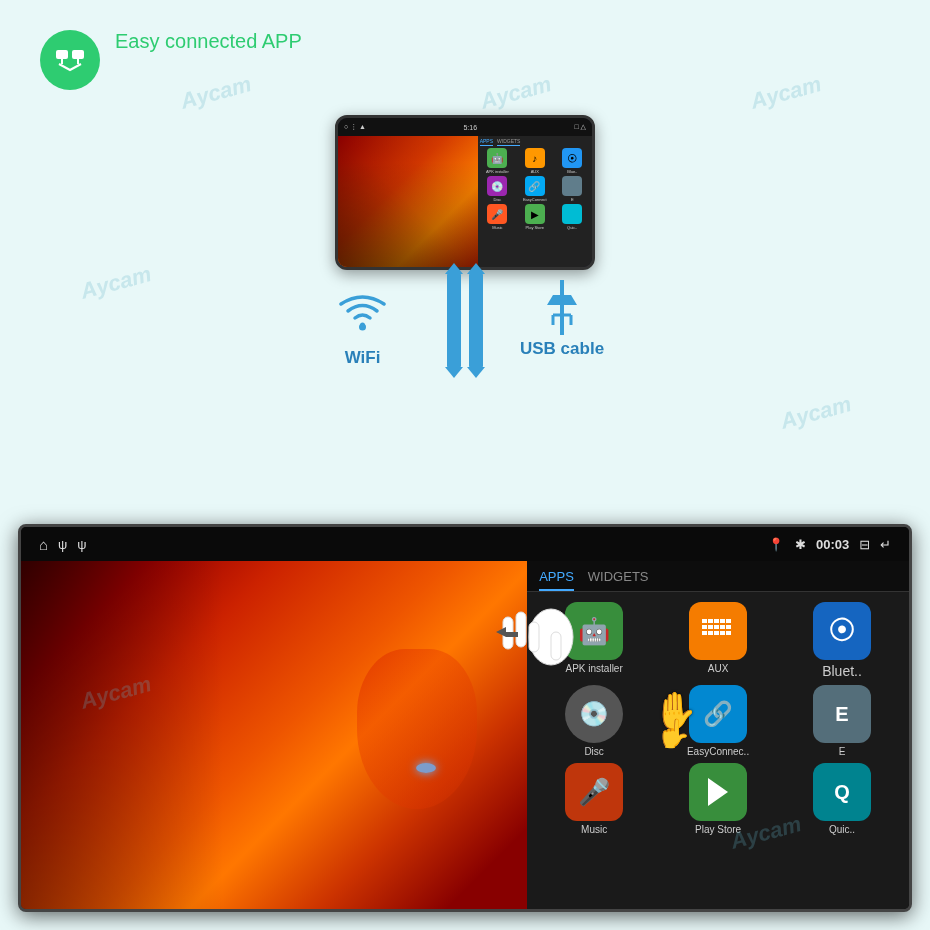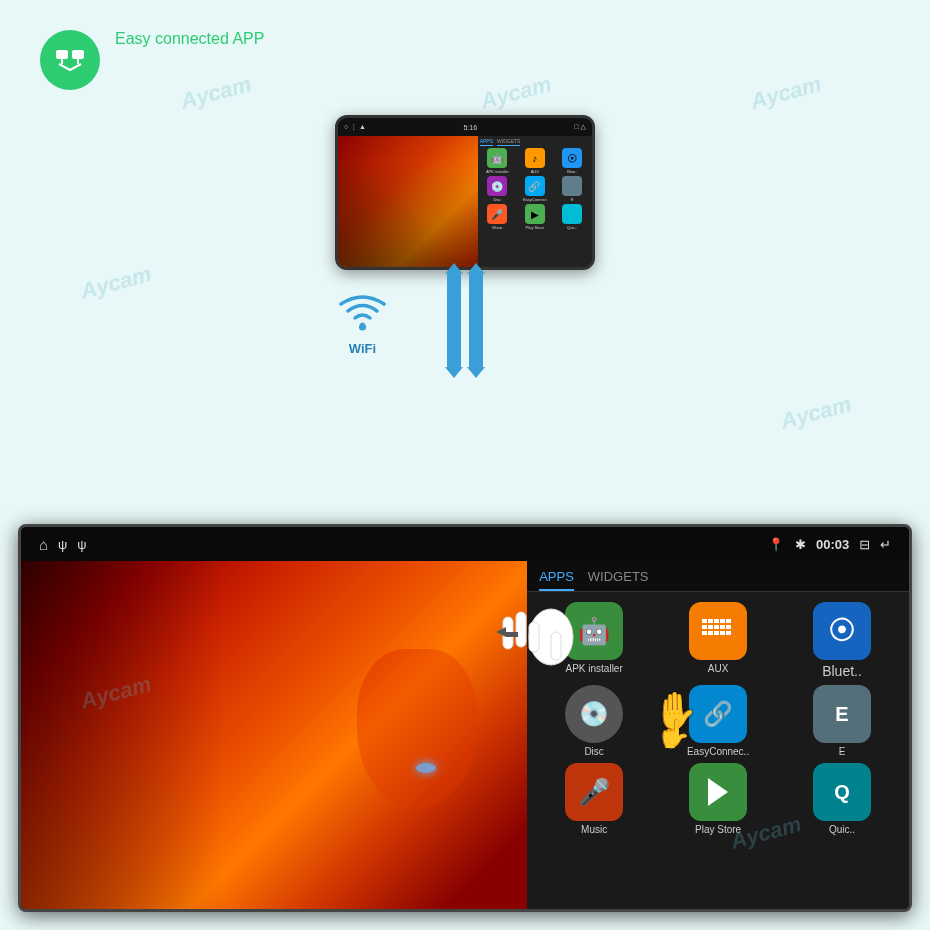--- a/index.html
+++ b/index.html
@@ -144,21 +144,21 @@
   <div class="mirror-icon">
     <svg viewBox="0 0 36 36" fill="white">
       <rect x="4" y="8" width="12" height="9" rx="2" fill="white"></rect>
       <rect x="20" y="8" width="12" height="9" rx="2" fill="white"></rect>
       <line x1="10" y1="17" x2="10" y2="22" stroke="white" stroke-width="2"></line>
       <line x1="26" y1="17" x2="26" y2="22" stroke="white" stroke-width="2"></line>
       <path d="M7 22 L18 28 L29 22" stroke="white" stroke-width="2" fill="none"></path>
     </svg>
   </div>
   <div class="header-text">
-    <p style="color:#2ecc71;font-size:16px;">Easy connected APP</p>
+    <p style="color:#2ecc71;font-size:20px;">Easy connected APP</p>
   </div>
 </div>
 
 <div style="position:relative; height:340px; margin-top:5px;">
 
   <div style="position:absolute; top:10px; left:50%; transform:translateX(-50%);">
     <div class="phone">
       <div class="phone-status-bar">
         <span>○ ⋮ ▲</span>
         <span>5:16</span>
@@ -230,23 +230,34 @@
   </div>
 
   <div style="position:absolute;top:185px;left:calc(50% - 130px);display:flex;flex-direction:column;align-items:center;z-index:20;">
     <svg width="55" height="42" viewBox="0 0 55 42">
       <path d="M27.5 35 L27.5 35" stroke="#3a9fd8" stroke-width="5" stroke-linecap="round"></path>
       <path d="M20 28 Q27.5 22 35 28" stroke="#3a9fd8" stroke-width="3.5" fill="none" stroke-linecap="round"></path>
       <path d="M13 21 Q27.5 10 42 21" stroke="#3a9fd8" stroke-width="3.5" fill="none" stroke-linecap="round"></path>
       <path d="M6 14 Q27.5 0 49 14" stroke="#3a9fd8" stroke-width="3.5" fill="none" stroke-linecap="round"></path>
       <circle cx="27.5" cy="37" r="3.5" fill="#3a9fd8"></circle>
     </svg>
-    <span style="font-size:13px;font-weight:bold;color:#2980b9;margin-top:9px;">WiFi</span>
-  </div>
-
+    <span style="font-size:17px;font-weight:bold;color:#2980b9;margin-top:16px;">WiFi</span>
+  </div>
+
+  <div style="position:absolute;top:175px;left:calc(50% + 55px);display:flex;flex-direction:column;align-items:center;z-index:20;">
+    <svg width="38" height="55" viewBox="0 0 38 55">
+      <line x1="19" y1="0" x2="19" y2="15" stroke="#3a9fd8" stroke-width="4"></line>
+      <polygon points="10,15 28,15 34,25 4,25" fill="#3a9fd8"></polygon>
+      <line x1="19" y1="25" x2="19" y2="55" stroke="#3a9fd8" stroke-width="4"></line>
+      <line x1="10" y1="35" x2="28" y2="35" stroke="#3a9fd8" stroke-width="3"></line>
+      <line x1="10" y1="35" x2="10" y2="45" stroke="#3a9fd8" stroke-width="3"></line>
+      <line x1="28" y1="35" x2="28" y2="45" stroke="#3a9fd8" stroke-width="3"></line>
+    </svg>
+    <span style="font-size:17px;font-weight:bold;color:#2980b9;margin-top:4px;">USB cable</span>
+  </div>
 
 </div>
 
 <div style="position:absolute;bottom:18px;left:18px;right:18px;height:388px;background:#111;border-radius:8px;border:3px solid #444;overflow:hidden;box-shadow:0 4px 20px rgba(0,0,0,0.6);">
 
   <div style="height:34px;background:#0a0a0a;display:flex;align-items:center;justify-content:space-between;padding:0 18px;color:#ddd;font-size:13px;">
     <div style="display:flex;align-items:center;gap:10px;">
       <span style="font-size:15px;">⌂</span>
       <span style="font-size:13px;">ψ</span>
       <span style="font-size:13px;">ψ</span>

